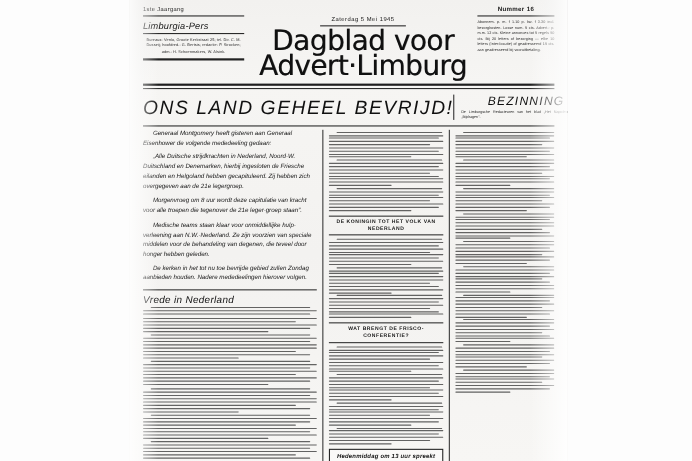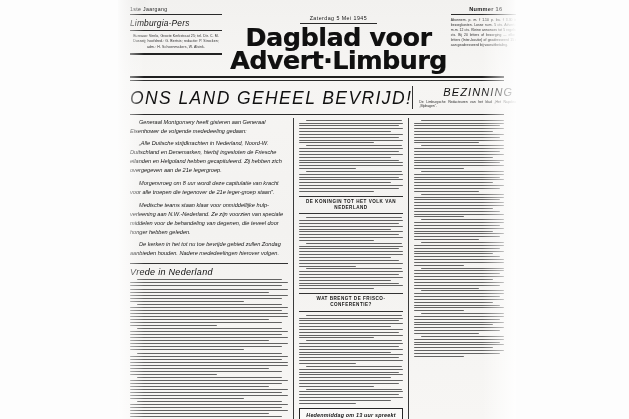--- a/index.html
+++ b/index.html
@@ -116,21 +116,21 @@
     font-size: 5.3px;
     letter-spacing: .45px;
     color: #141414;
     display: inline-block;
     border-bottom: 1px solid #2a2a2a;
     padding: 0 10px 1.5px 10px;
     margin-bottom: 2px;
   }
   .title {
     font-family: "DejaVu Sans", sans-serif;
-    font-weight: 700;
+    font-weight: 400;
     font-size: 25.5px;
     line-height: 0.94;
     letter-spacing: -0.5px;
     color: #101010;
     text-shadow: 0.4px 0 0 rgba(0,0,0,0.55);
     text-align: center;
   }
   .title .l2 { letter-spacing: -0.6px; }
 
   .nummer {

